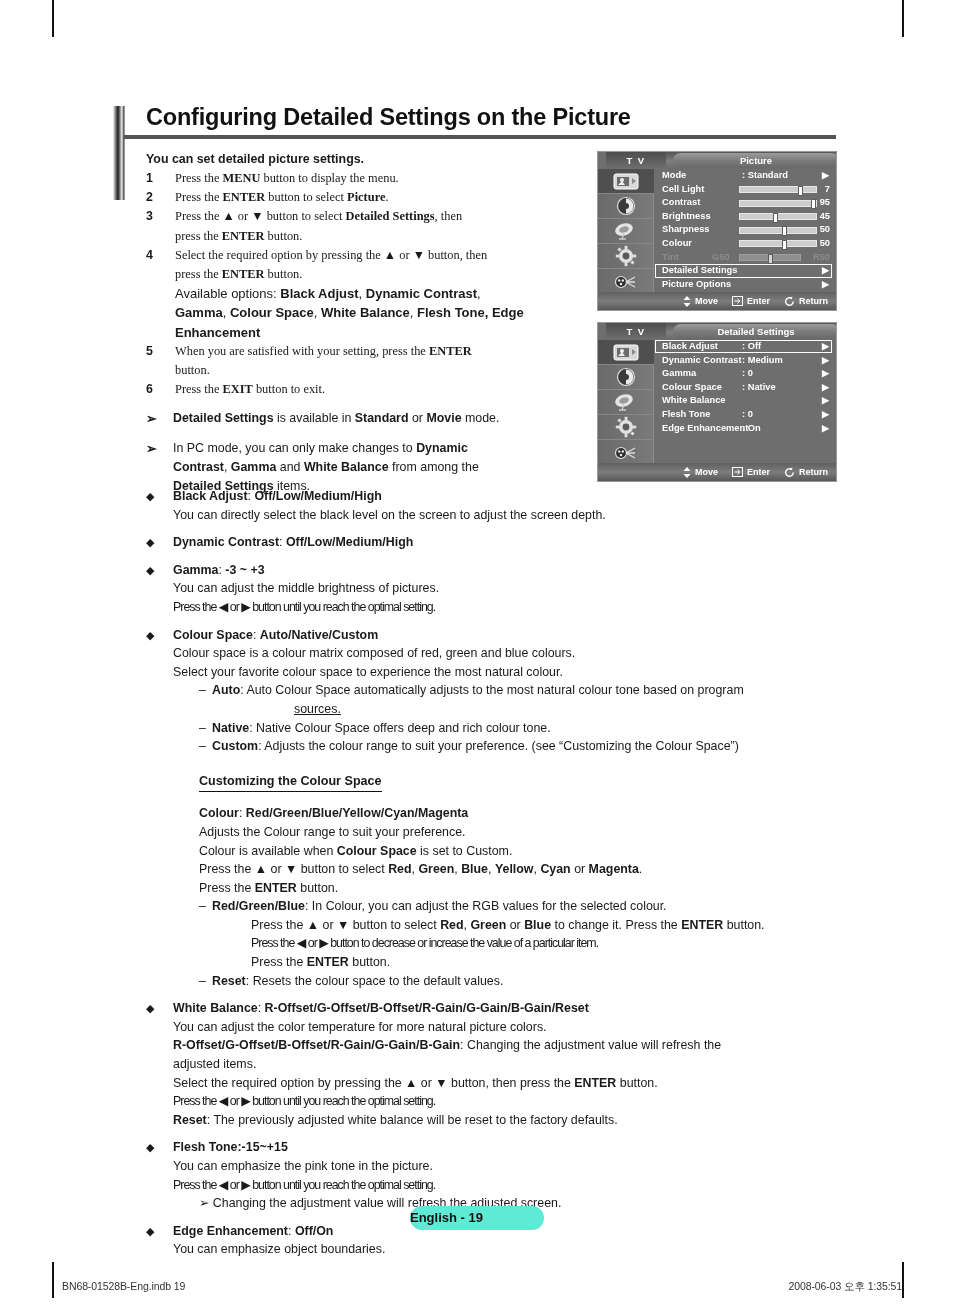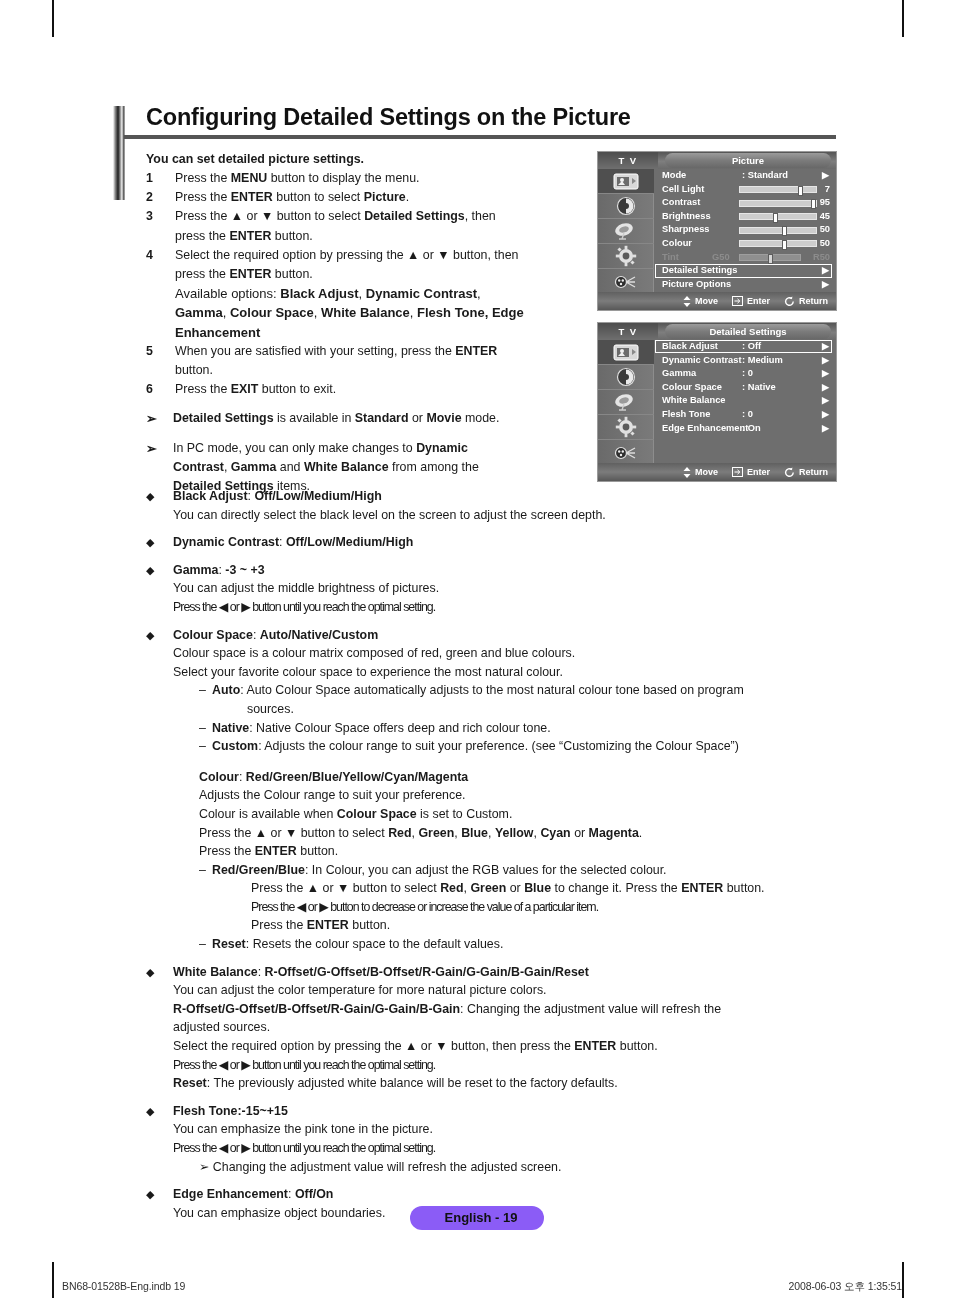--- a/index.html
+++ b/index.html
@@ -39,21 +39,21 @@
   }
 
   
   .col { position: absolute; left: 146px; top: 150px; width: 452px; }
   .col-wide { position: absolute; left: 146px; top: 478px; width: 695px; }
 
   .lead { font-size: 12.4px; font-weight: bold; line-height: 19px; }
 
   .step { display: flex; font-size: 12.4px; line-height: 19.2px; }
   .step-num { width: 29px; flex: 0 0 29px; font-weight: bold; }
-  .step-txt { flex: 1; }
+  .step-txt { flex: 1; font-family: Liberation Serif, serif; }
 
   .sub { margin-left: 29px; font-size: 13px; line-height: 19.2px; }
 
   .note { display: flex; margin-top: 10px; font-size: 12.4px; line-height: 19.2px; }
   .note-glyph {
     flex: 0 0 27px; font-size: 13px; line-height: 19.2px; font-weight: bold;
     letter-spacing: -3px;
   }
   .note-txt { flex: 1; }
 
@@ -62,21 +62,21 @@
   .blk-glyph { flex: 0 0 27px; font-size: 11px; line-height: 18.6px; }
   .blk-body { flex: 1; }
   .blk-head { font-weight: bold; }
   .blk-line { }
 
   .dash { display: flex; margin-left: 26px; }
   .dash-g { flex: 0 0 13px; }
   .dash-b { flex: 1; }
   .indent-1 { margin-left: 26px; }
   .indent-2 { margin-left: 39px; }
-  .hang { margin-left: 35px; }
+  .hang { margin-left: 82px; text-decoration: underline; }
 
   .subhead {
     margin-top: 16px; margin-left: 26px; font-weight: bold; font-size: 12.6px;
     display: inline-block; border-bottom: 1.6px solid #111; padding-bottom: 1px;
   }
   .para { margin-left: 26px; }
   .gap { margin-top: 12px; }
   b { font-weight: bold; }
 
   .arrowglyph { letter-spacing: -1px; }
@@ -84,21 +84,21 @@
   
   .osd {
     position: absolute; width: 240px; height: 160px;
     background: #6e6e6e; color: #fff; overflow: hidden;
     border: 1px solid #9a9a9a;
   }
   #osd-picture { left: 597px; top: 151px; }
   #osd-detailed { left: 597px; top: 322px; }
 
   .osd-top {
-    position: absolute; left: 0; top: 0; width: 240px; height: 17px;
+    position: absolute; left: 8px; top: 0; width: 240px; height: 17px;
     background: linear-gradient(to bottom, #555 0%, #7e7e7e 55%, #6a6a6a 100%);
   }
   .osd-tv {
     position: absolute; left: 0; top: 0; width: 60px; height: 17px;
     color: #fff; font-size: 9.5px; font-weight: bold; letter-spacing: 1.4px;
     text-align: center; line-height: 17px;
     background: linear-gradient(to bottom, #4d4d4d 0%, #6f6f6f 100%);
   }
   .osd-titlepill {
     position: absolute; left: 67px; top: 1px; width: 166px; height: 15px;
@@ -159,23 +159,23 @@
     display: flex; align-items: center; justify-content: flex-end;
     padding-right: 10px; gap: 14px;
     font-size: 9px; font-weight: bold; color: #fff;
   }
   .foot-item { display: flex; align-items: center; gap: 4px; }
   .foot-item svg { display: block; }
 
   
   .pagebadge {
     position: absolute; left: 410px; top: 1206px; width: 134px; height: 24px;
-    background: #8b5cf6; border-radius: 12px;
+    background: #5eead4; border-radius: 12px;
     font-size: 13px; font-weight: bold; color: #111;
-    text-align: center; line-height: 24px; padding-left: 8px;
+    line-height: 24px;
   }
   .foot-left {
     position: absolute; left: 62px; top: 1280px;
     font-size: 10.5px; color: #333; letter-spacing: -0.1px; white-space: nowrap;
   }
   .foot-right {
     position: absolute; right: 52px; top: 1280px;
     font-size: 10.5px; color: #333; letter-spacing: -0.1px; white-space: nowrap;
   }
 </style>
@@ -281,20 +281,21 @@
         </div>
         <div class="dash">
           <div class="dash-g">–</div>
           <div class="dash-b"><b>Native</b><span>: Native Colour Space offers deep and rich colour tone.</span></div>
         </div>
         <div class="dash">
           <div class="dash-g">–</div>
           <div class="dash-b"><b>Custom</b><span>: Adjusts the colour range to suit your preference. (see “Customizing the Colour Space”)</span></div>
         </div>
 
+        <div><span class="subhead">Customizing the Colour Space</span></div>
 
         <div class="para gap"><b>Colour</b><span>: </span><b>Red/Green/Blue/Yellow/Cyan/Magenta</b></div>
         <div class="para">Adjusts the Colour range to suit your preference.</div>
         <div class="para">Colour is available when <b>Colour Space</b> is set to Custom.</div>
         <div class="para">Press the ▲ or ▼ button to select <b>Red</b>, <b>Green</b>, <b>Blue</b>, <b>Yellow</b>, <b>Cyan</b> or <b>Magenta</b>.</div>
         <div class="para">Press the <b>ENTER</b> button.</div>
 
         <div class="dash">
           <div class="dash-g">–</div>
           <div class="dash-b">
@@ -310,21 +311,21 @@
         </div>
       </div>
     </div>
 
     <div class="blk">
       <div class="blk-glyph">◆</div>
       <div class="blk-body">
         <div class="blk-head"><span>White Balance</span><span style="font-weight:normal">: </span><span>R-Offset/G-Offset/B-Offset/R-Gain/G-Gain/B-Gain/Reset</span></div>
         <div class="blk-line">You can adjust the color temperature for more natural picture colors.</div>
         <div class="blk-line"><b>R-Offset/G-Offset/B-Offset/R-Gain/G-Gain/B-Gain</b><span>: Changing the adjustment value will refresh the</span></div>
-        <div class="blk-line">adjusted sources.</div>
+        <div class="blk-line">adjusted items.</div>
         <div class="blk-line">Select the required option by pressing the ▲ or ▼ button, then press the <b>ENTER</b> button.</div>
         <div class="blk-line arrowglyph">Press the ◀ or ▶ button until you reach the optimal setting.</div>
         <div class="blk-line"><b>Reset</b><span>: The previously adjusted white balance will be reset to the factory defaults.</span></div>
       </div>
     </div>
 
     <div class="blk">
       <div class="blk-glyph">◆</div>
       <div class="blk-body">
         <div class="blk-head"><span>Flesh Tone:</span><span>-15~+15</span></div>

